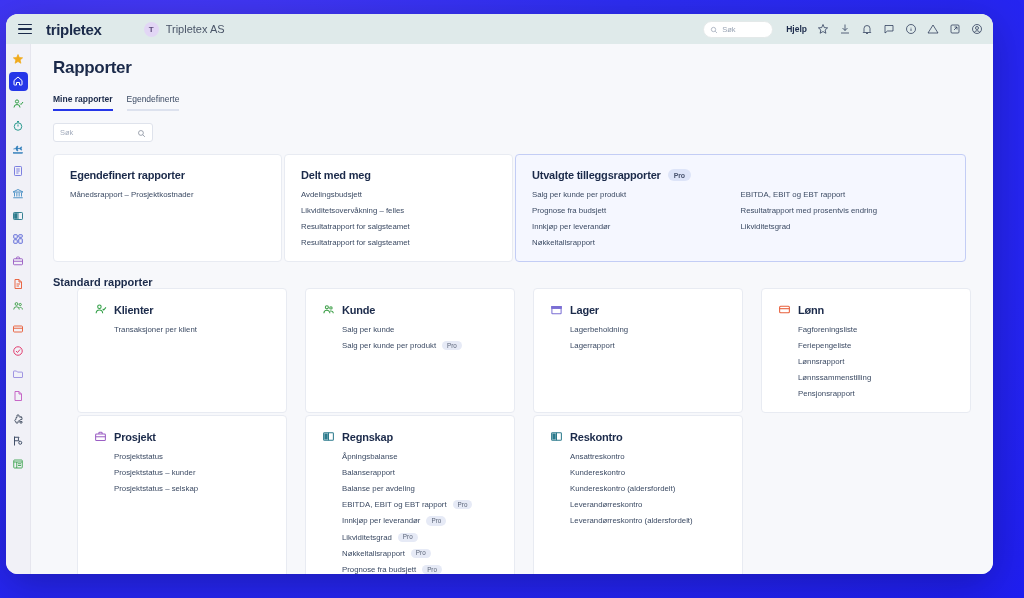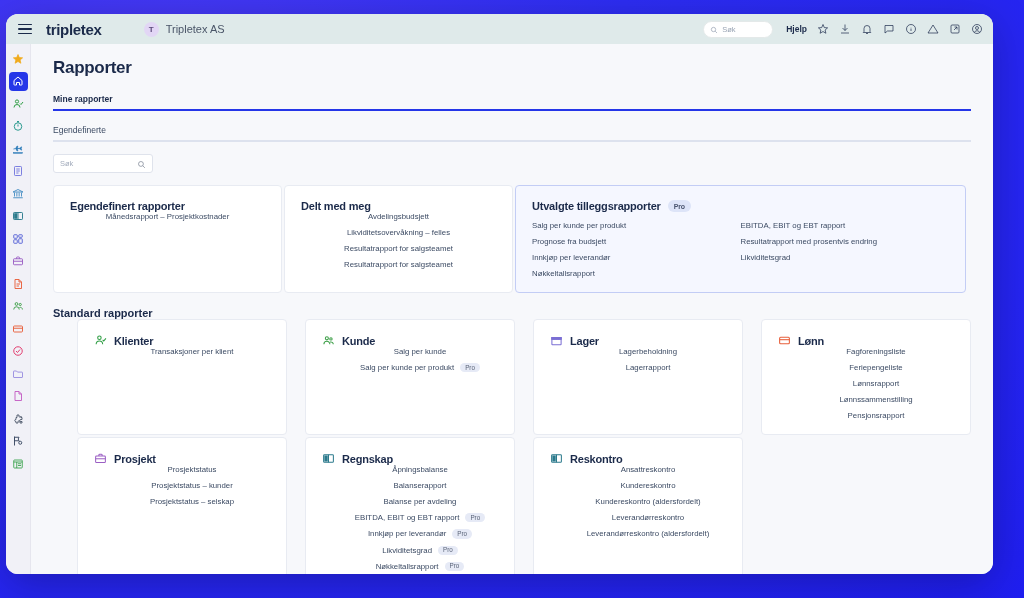--- a/index.html
+++ b/index.html
@@ -81,21 +81,21 @@
   .side-item svg { width: 12px; height: 12px; }
 
   
   #main {
     flex: 1 1 auto; background: #f7f8fb;
     padding: 14px 22px 0 22px;
     overflow: hidden; position: relative;
   }
   #page-title { font-size: 17px; font-weight: 700; color: #1b2a4a; letter-spacing:-0.3px;}
 
-  #tabs { margin-top: 16px; display:flex; gap: 14px; flex-direction: column; }
+  #tabs { margin-top: 16px; display:flex; gap: 14px; }
   .tab {
     font-size: 8.5px; color:#3b4a63; padding-bottom: 5px;
     cursor:pointer; border-bottom: 2px solid transparent;
   }
   .tab.active { color:#1b2a4a; font-weight:600; border-bottom-color:#2536e8; }
   .tab.inactive { border-bottom-color:#dde2ee; }
 
   #search-box {
     margin-top: 12px;
     width: 100px; height: 19px;
@@ -114,21 +114,21 @@
     background:#fff; border:1px solid #e8ebf2; border-radius:4px;
     padding: 14px 16px; min-height: 104px;
   }
   .card.hl { background:#f5f7ff; border-color:#c3cdf5; }
   .card-title {
     font-size: 11px; font-weight:700; color:#1b2a4a;
     display:flex; align-items:center; gap:7px; letter-spacing:-0.2px;
   }
   .card-title .c-ico { width:13px;height:13px;display:flex;align-items:center;justify-content:center;}
   .card-title .c-ico svg { width:13px;height:13px;}
-  .card-links { display:flex; flex-direction:column; gap:7px;align-items:center; }
+  .card-links { margin-top: 9px; display:flex; flex-direction:column; gap:7px; }
   .card-links.indent { padding-left: 20px; }
   .link-row { display:flex; align-items:center; gap:6px; }
   .rep-link { font-size: 7.8px; color:#3b4a63; cursor:pointer; }
   .pro-badge {
     font-size:6.3px; color:#5a6478; background:#e6eaf6;
     border-radius:7px; padding: 1.5px 5px; line-height:1;
   }
   .pro-badge.big { font-size:7px; padding:2.5px 6px; background:#dde4f8; color:#4a5570;}
   .two-col { display:grid; grid-template-columns: 1fr 1fr; gap: 7px 0; margin-top:9px;}
   .two-col .link-row { margin:0; }

